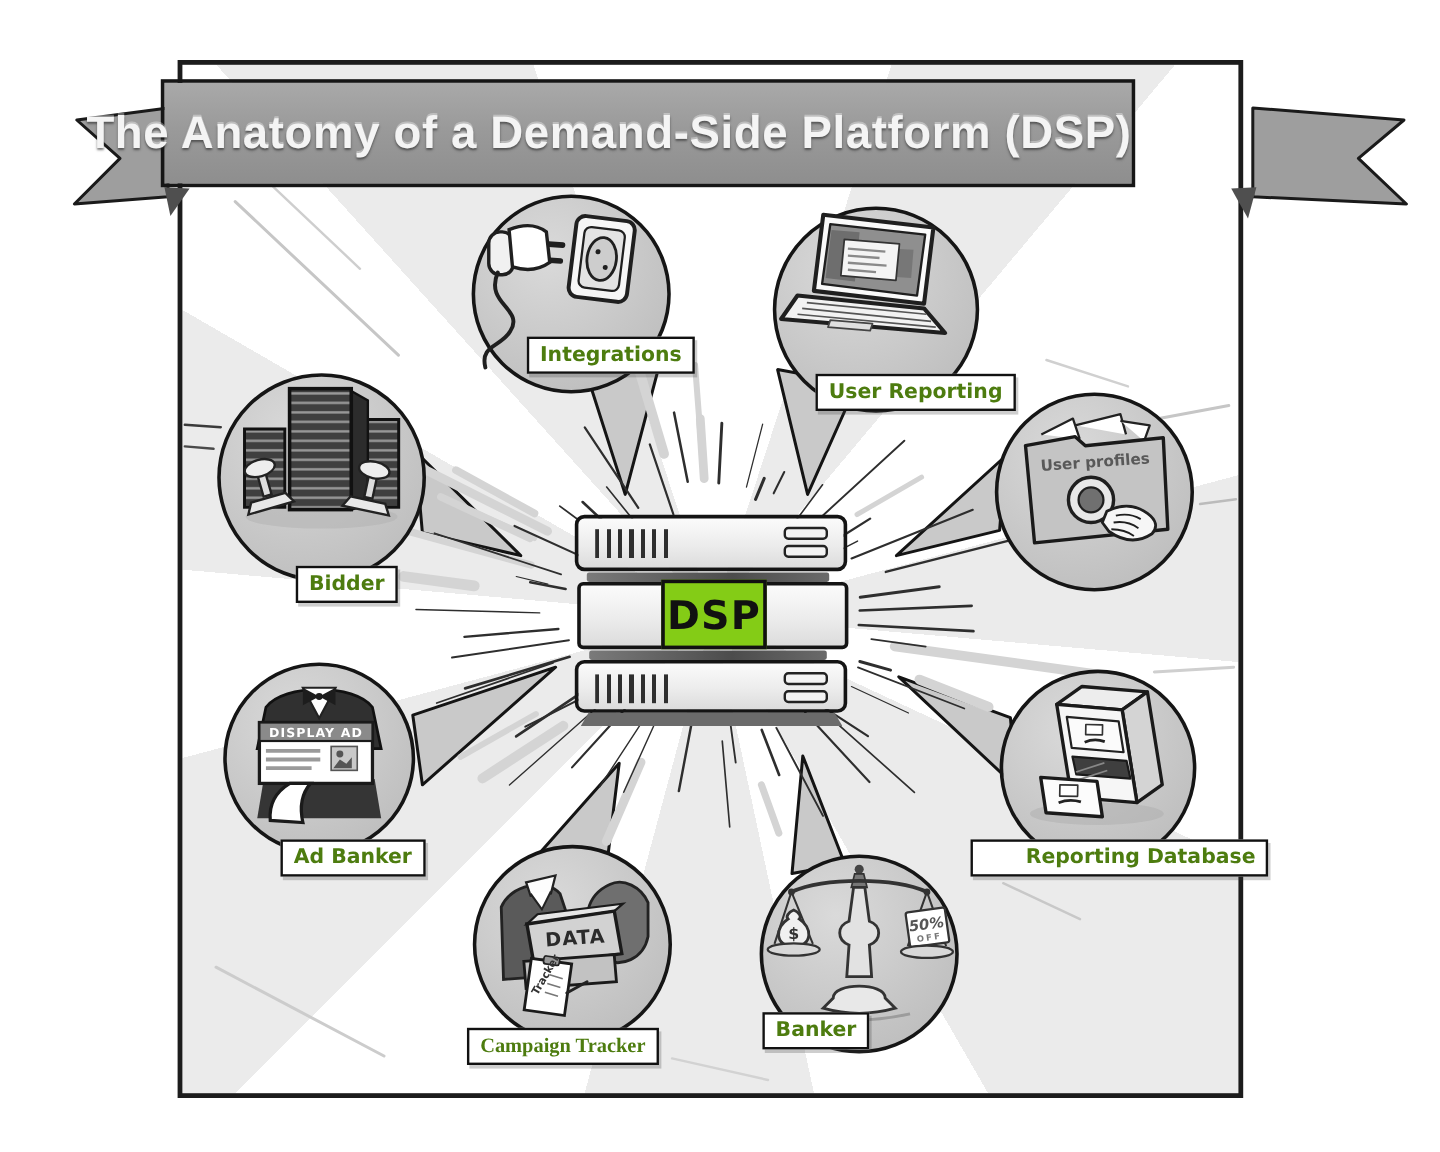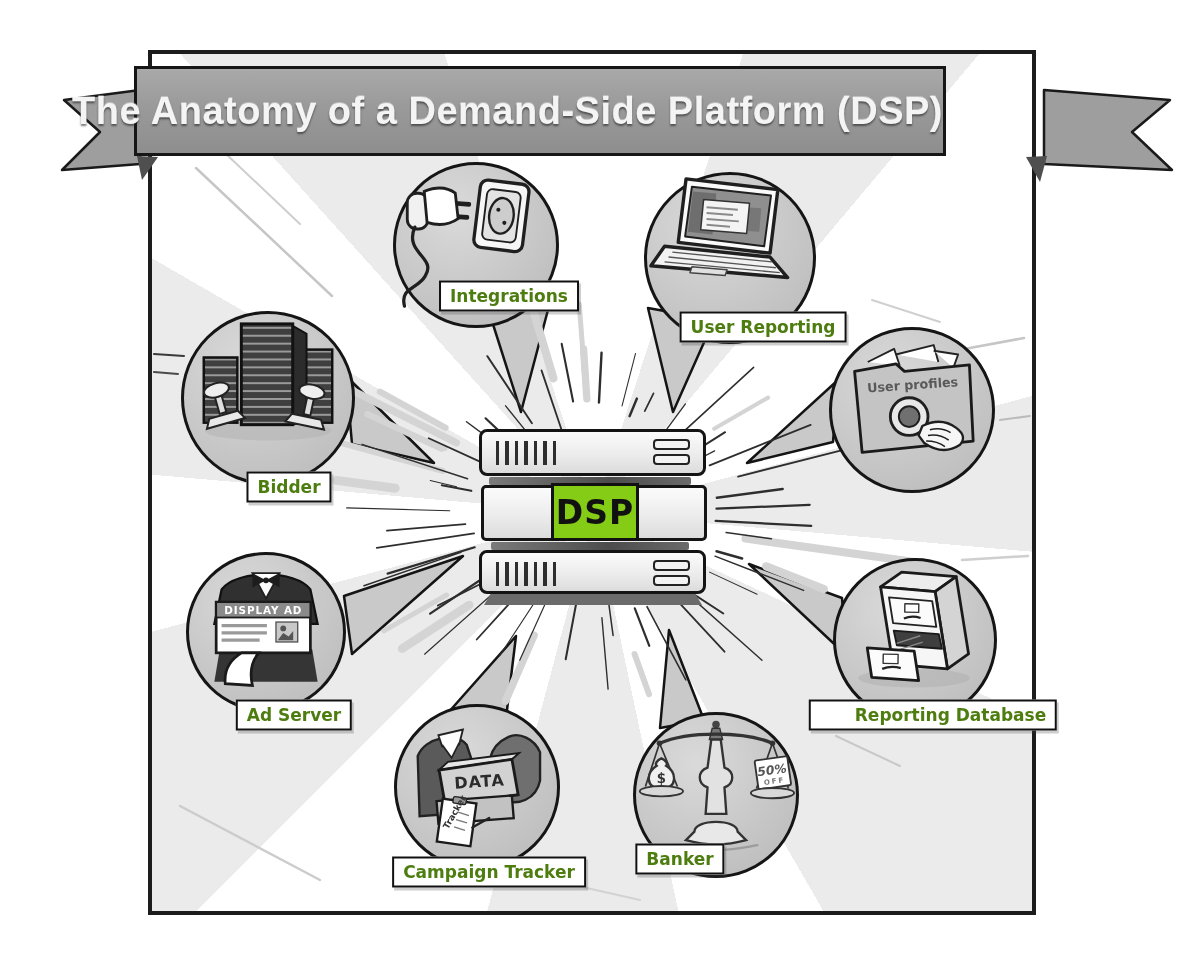--- a/index.html
+++ b/index.html
@@ -359,22 +359,22 @@
         <text x="145" y="63" font-size="13" font-weight="bold" font-style="italic" fill="#555" text-anchor="middle">50%</text>
         <text x="146" y="73" font-size="7.5" font-weight="bold" fill="#777" text-anchor="middle" letter-spacing="2">OFF</text>
       </g>
       <ellipse cx="145" cy="83" rx="23" ry="5.5" fill="#d8d8d8" stroke="#333" stroke-width="2"></ellipse>
     </svg>
   </div>
 
   <div class="nlabel" style="left:509px;top:296px;">Integrations</div>
   <div class="nlabel" style="left:763px;top:327px;">User Reporting</div>
   <div class="nlabel" style="left:289px;top:487px;">Bidder</div>
-  <div class="nlabel" style="left:294px;top:715px;">Ad Server</div>
+  <div class="nlabel" style="left:294px;top:715px;">Ad Banker</div>
   <div class="nlabel" style="left:933px;top:715px;padding-left:44px;">Reporting Database</div>
-  <div class="nlabel" style="left:489px;top:872px;">Campaign Tracker</div>
+  <div class="nlabel" style="left:469px;top:872px;font-family:Liberation Serif, serif;">Campaign Tracker</div>
   <div class="nlabel" style="left:680px;top:859px;">Banker</div>
 
   <div class="ribbon">
     <div class="ribbon-title">The Anatomy of a Demand-Side Platform (DSP)</div>
   </div>
 
 </div>
 
 </body></html>

